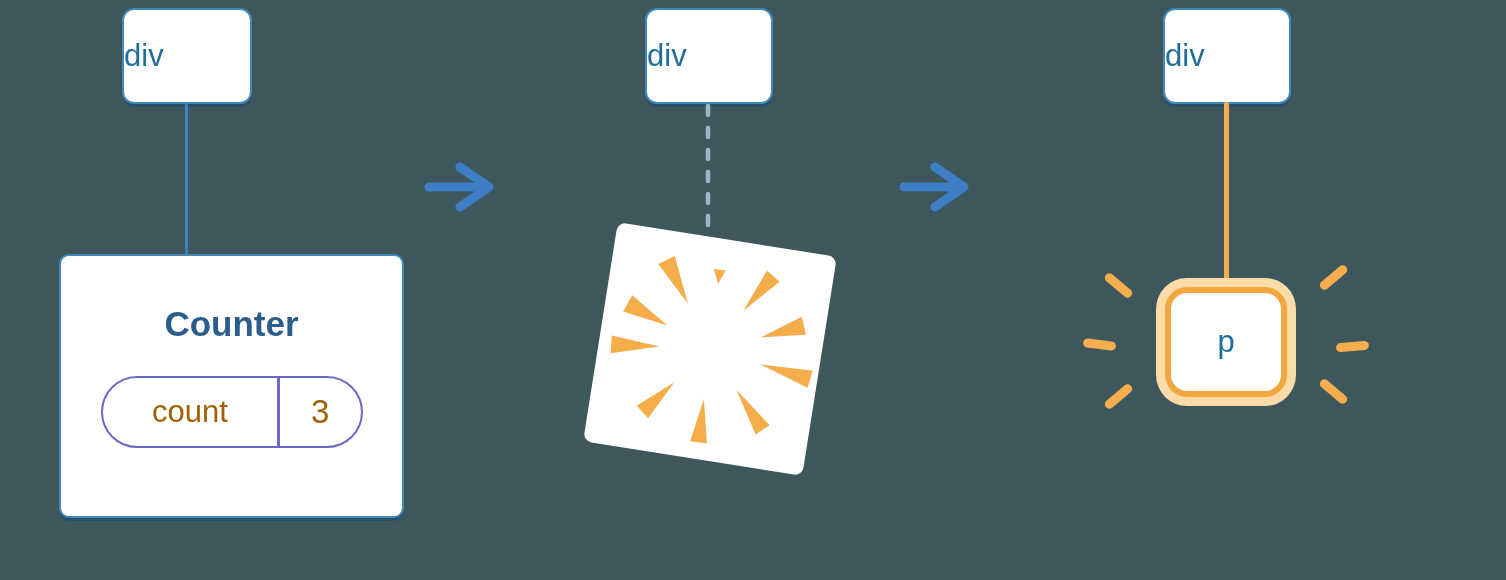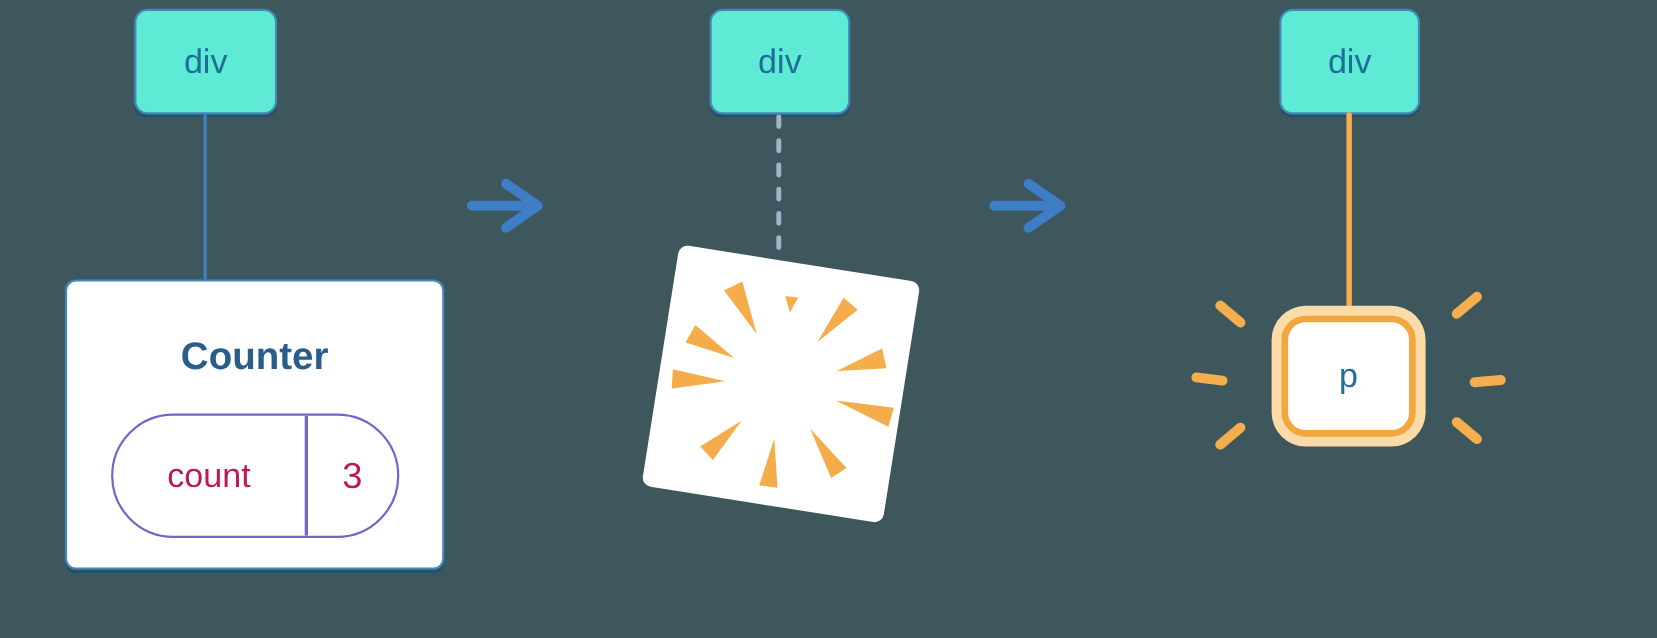--- a/index.html
+++ b/index.html
@@ -7,27 +7,27 @@
   .stage {
     position: relative;
     width: 1506px;
     height: 580px;
     background: #3E575D;
     overflow: hidden;
   }
   
   .node {
     position: absolute;
-    background: #5eead4;
+    background: #ffffff;
     border: 2px solid #4288B8;
     border-radius: 12px;
     box-shadow: 0 3px 0 rgba(21, 77, 112, 0.55);
     display: flex;
     align-items: center;
-    justify-content: center;
+    justify-content: flex-start;
     font-size: 31px;
     color: #1F6E99;
   }
   .node-1 { left: 122px; top: 8px;  width: 130px; height: 96px; }
   .node-2 { left: 645px; top: 8px;  width: 128px; height: 96px; }
   .node-3 { left: 1163px; top: 8px; width: 128px; height: 96px; }
 
   
   .vline-blue {
     position: absolute;
@@ -59,25 +59,25 @@
     position: absolute;
     top: 48px; left: 0; right: 0;
     text-align: center;
     font-size: 35px;
     font-weight: 600;
     color: #2B5D8C;
   }
   .pill {
     position: absolute;
     left: 40px; top: 120px;
-    width: 262px; height: 113px;
+    width: 262px; height: 72px;
     border: 2.5px solid #6D68C8;
     border-radius: 60px;
     display: flex;
-    color: #be185d;
+    color: #a16207;
     font-size: 31px;
     background: #fff;
     overflow: hidden;
   }
   .pill-key { flex: 0 0 174px; display: flex; align-items: center; justify-content: center; }
   .pill-divider { width: 2.5px; background: #6D68C8; }
   .pill-val { flex: 1; display: flex; align-items: center; justify-content: center; font-size: 33px; }
 
   
   .arrow { position: absolute; width: 78px; height: 54px; }

